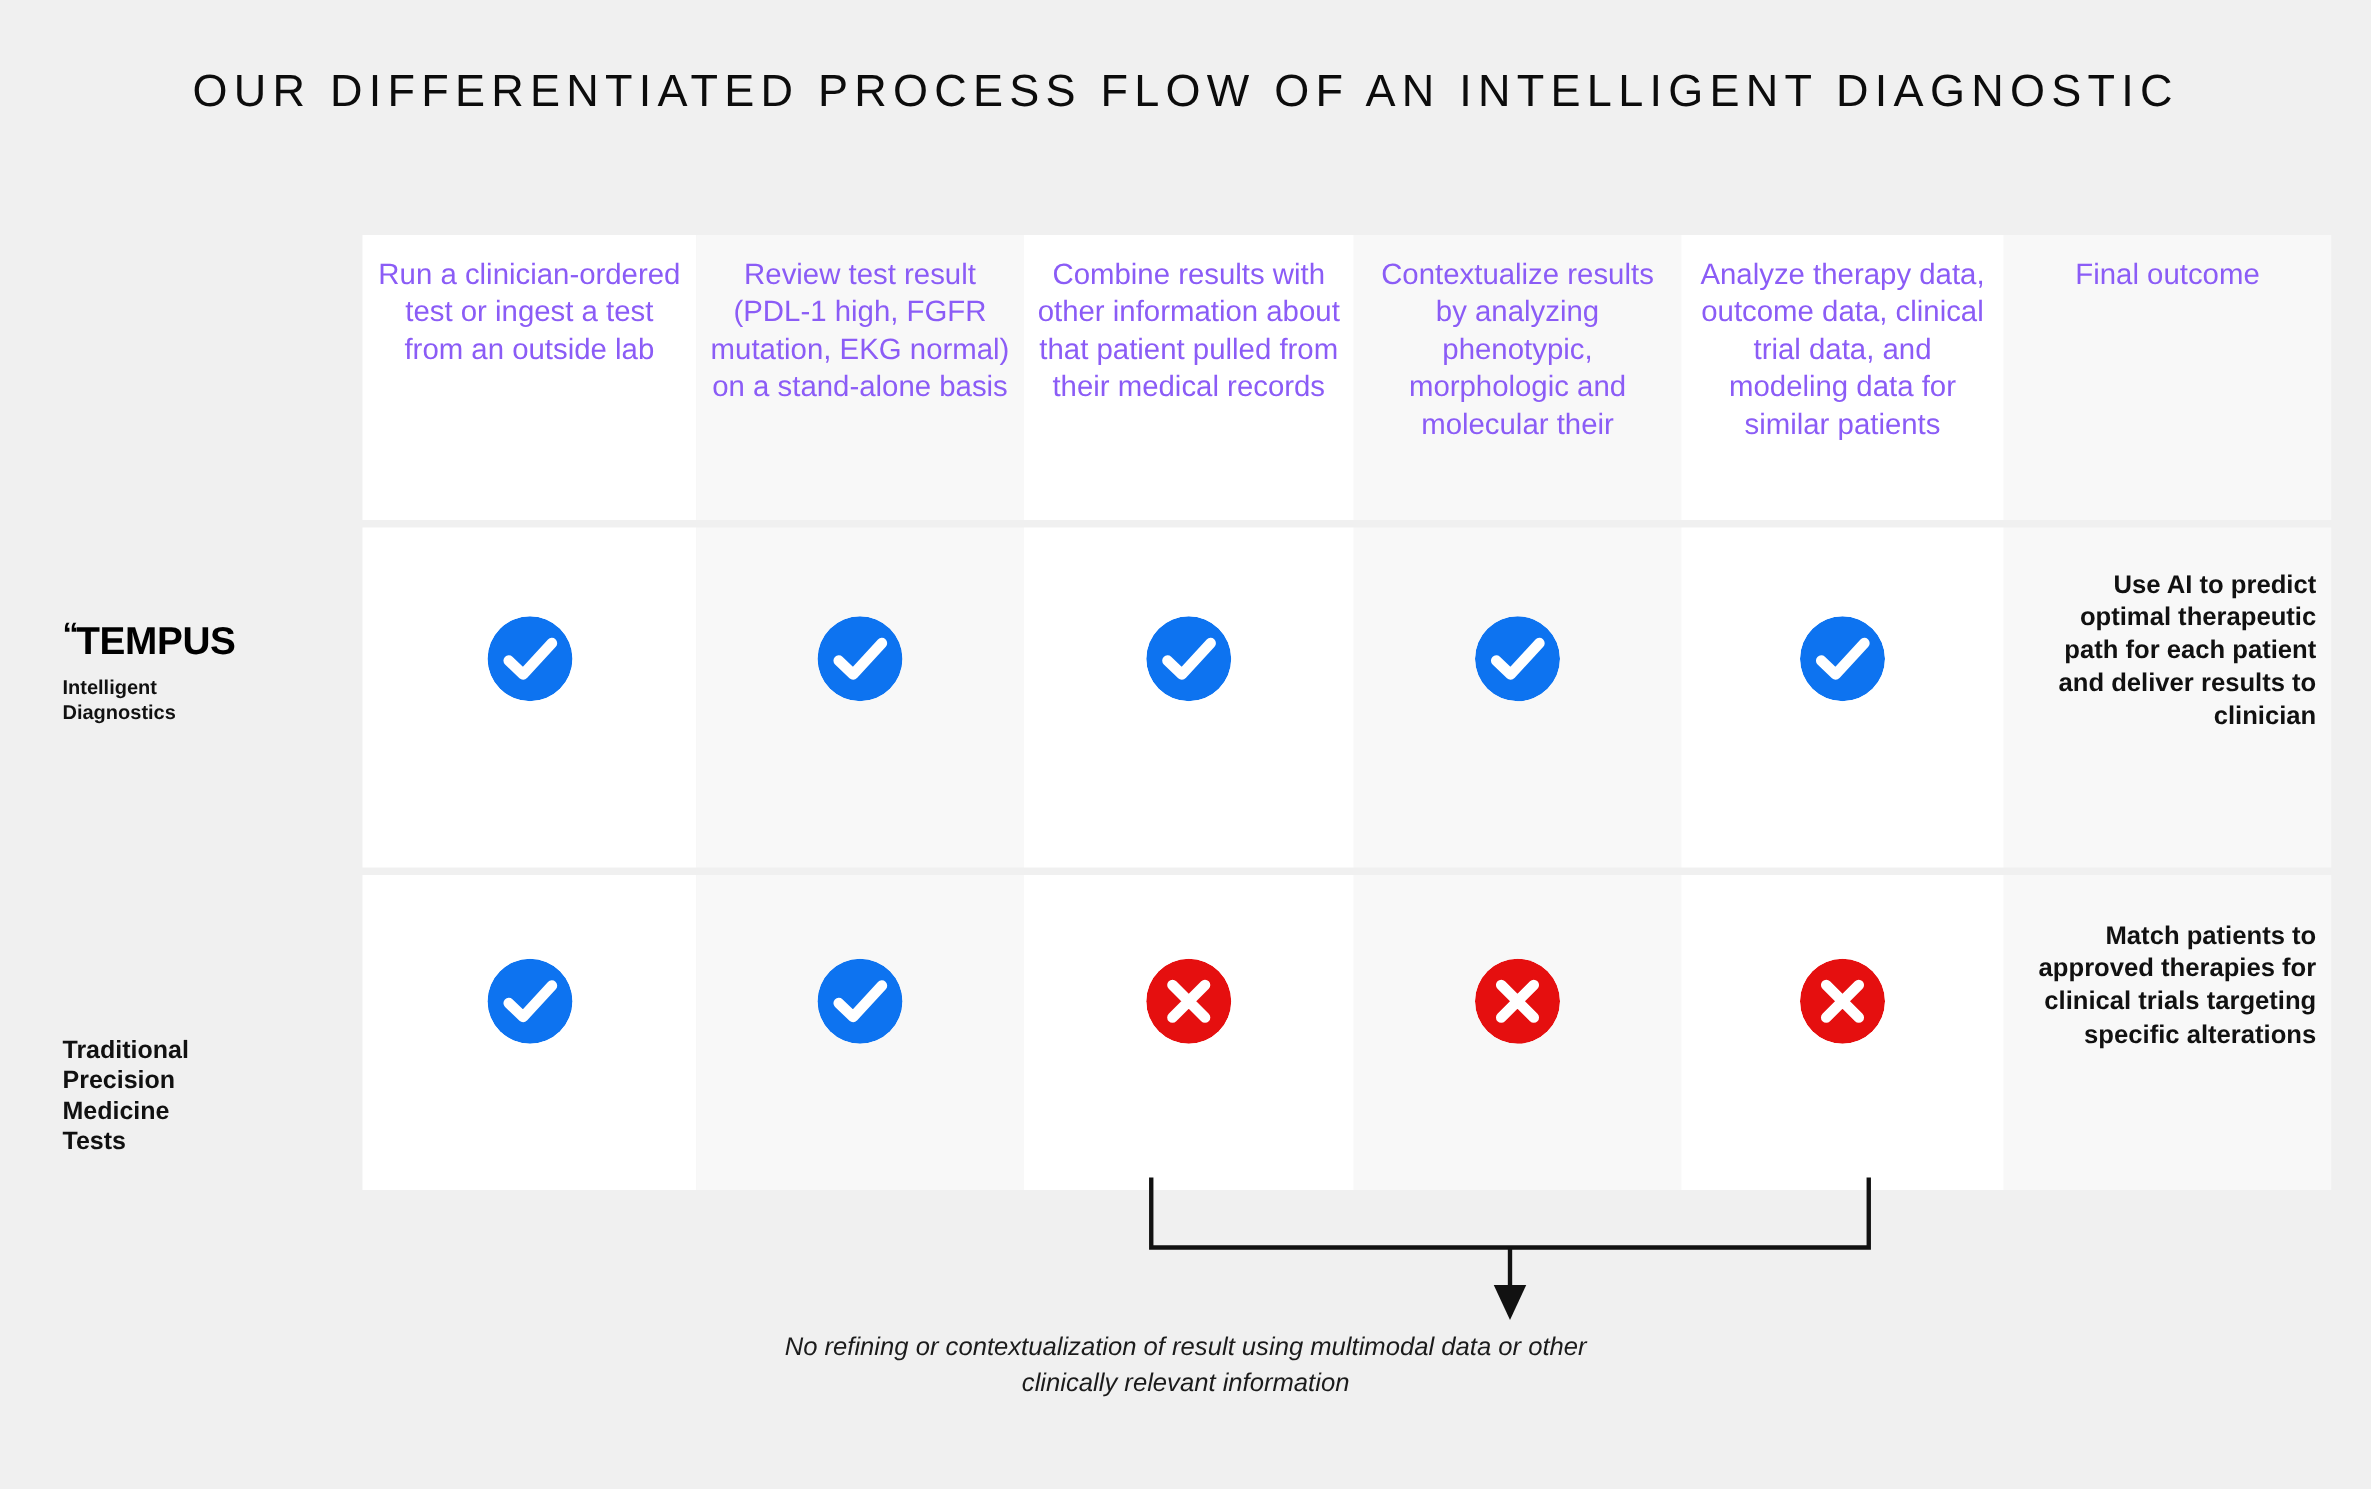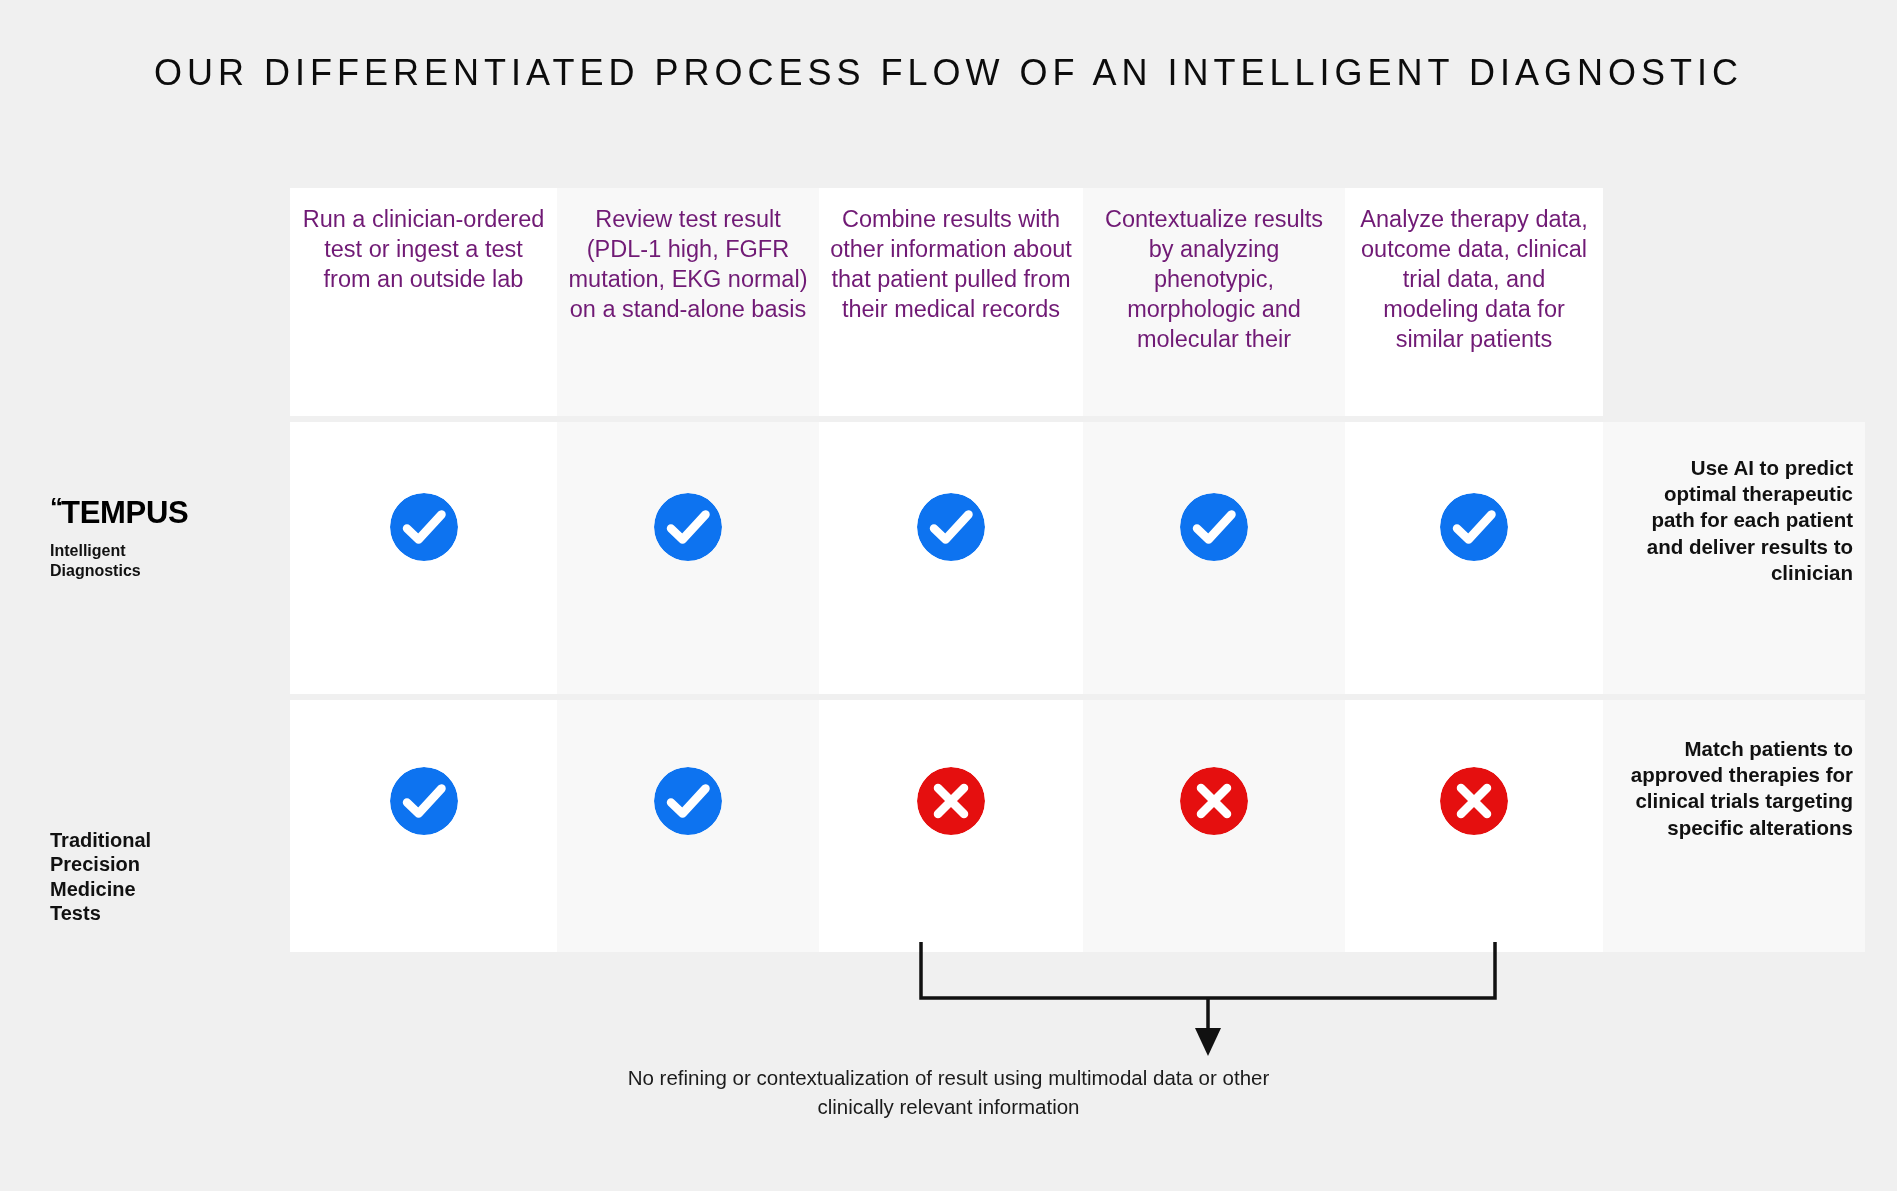--- a/index.html
+++ b/index.html
@@ -70,21 +70,21 @@
   .bg-offwhite { background: #f8f8f8; }
 
   .band-header .cell {
     align-items: flex-start;
     padding-top: 16px;
   }
   .header-text {
     font-size: 23.5px;
     line-height: 1.28;
     font-weight: 400;
-    color: #701a75;
+    color: #8b5cf6;
     padding: 0 8px;
   }
   .logo-wrap {
     position: absolute;
     left: 50px;
     top: 494px;
     width: 240px;
   }
   .tempus-logo {
     font-size: 31px;
@@ -156,20 +156,21 @@
     height: 120px;
     pointer-events: none;
   }
 
   .caption {
     position: absolute;
     left: 0;
     top: 1063px;
     width: 1897px;
     text-align: center;
+    font-style: italic;
     font-size: 20.5px;
     line-height: 1.42;
     color: #1b1b1b;
   }
   .caption span { display: block; }
 </style>
 </head>
 <body>
 
 <div class="page-title">OUR DIFFERENTIATED PROCESS FLOW OF AN INTELLIGENT DIAGNOSTIC</div>
@@ -200,20 +201,23 @@
     </div>
     <div class="cell col-3 bg-white">
       <div class="header-text">Combine results with other information about that patient pulled from their medical records</div>
     </div>
     <div class="cell col-4 bg-offwhite">
       <div class="header-text">Contextualize results by analyzing phenotypic, morphologic and molecular their</div>
     </div>
     <div class="cell col-5 bg-white">
       <div class="header-text">Analyze therapy data, outcome data, clinical trial data, and modeling data for similar patients</div>
     </div>
+    <div class="cell col-6 bg-offwhite">
+      <div class="header-text">Final outcome</div>
+    </div>
   </div>
 
   <div class="band band-row1">
     <div class="cell col-1 bg-white">
       <div class="icon-cell-inner">
         <svg class="icon-badge" viewBox="0 0 68 68">
           <circle cx="34" cy="34" r="34" fill="#0D73F0"></circle>
           <path d="M17 35.5 L28.5 46.5 L51.5 21.5" fill="none" stroke="#ffffff" stroke-width="8.5" stroke-linecap="round" stroke-linejoin="round"></path>
         </svg>
       </div>

